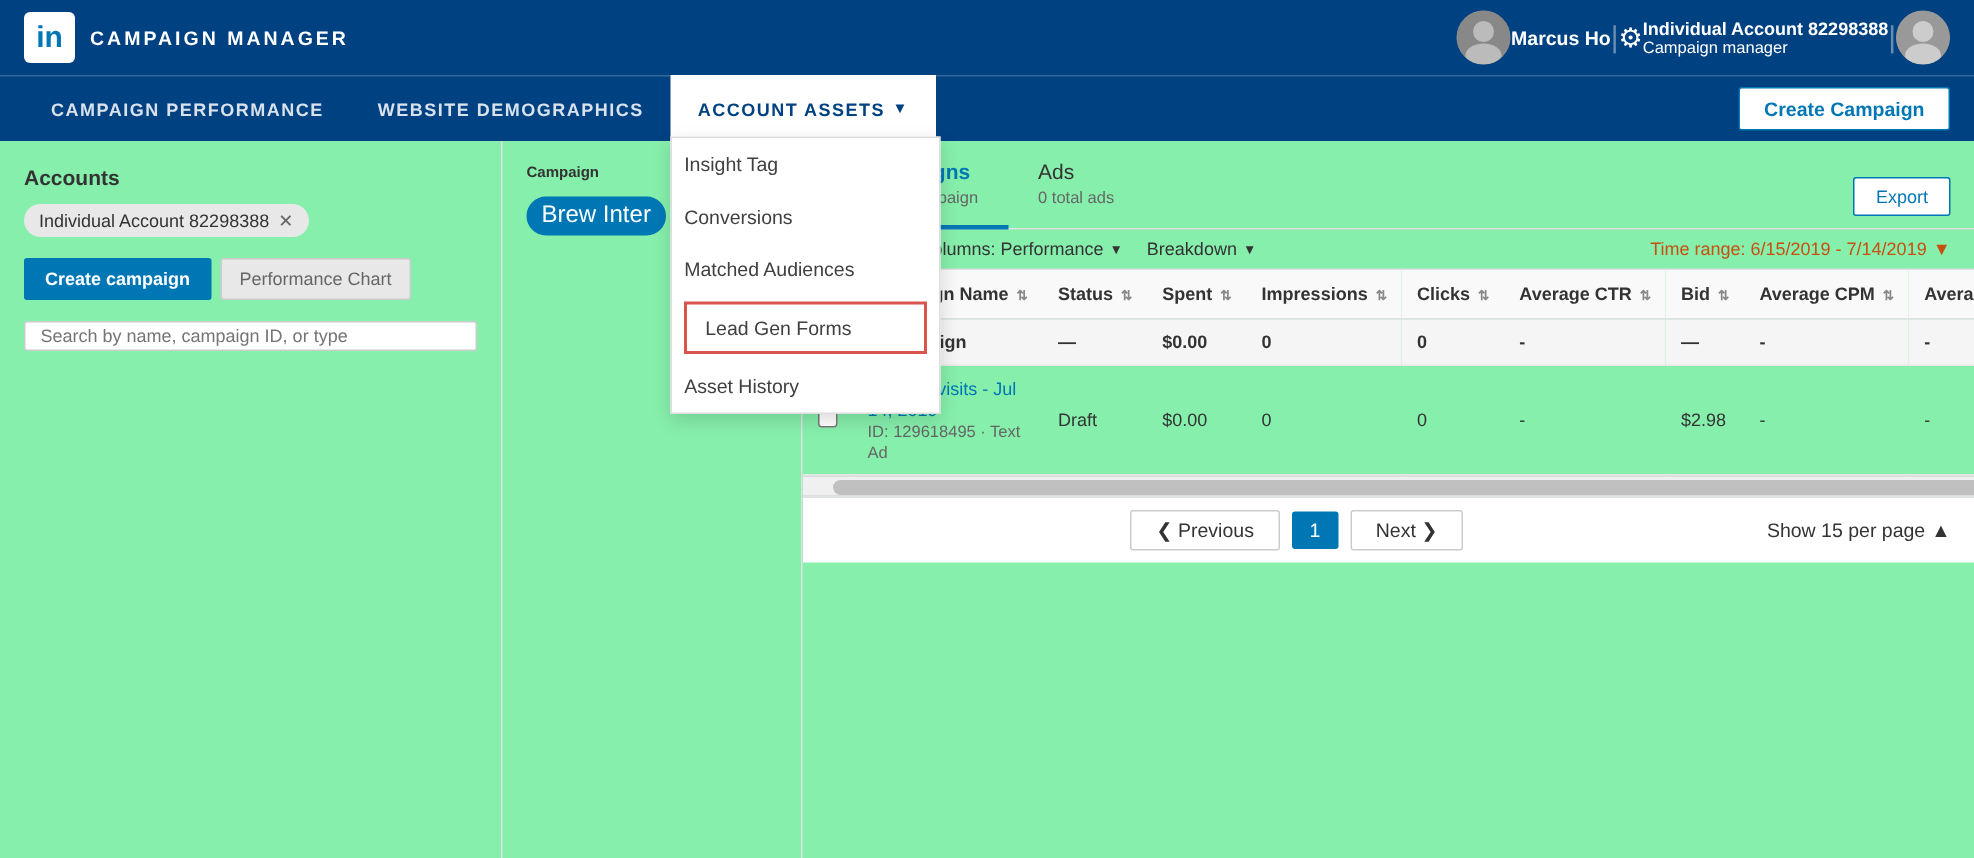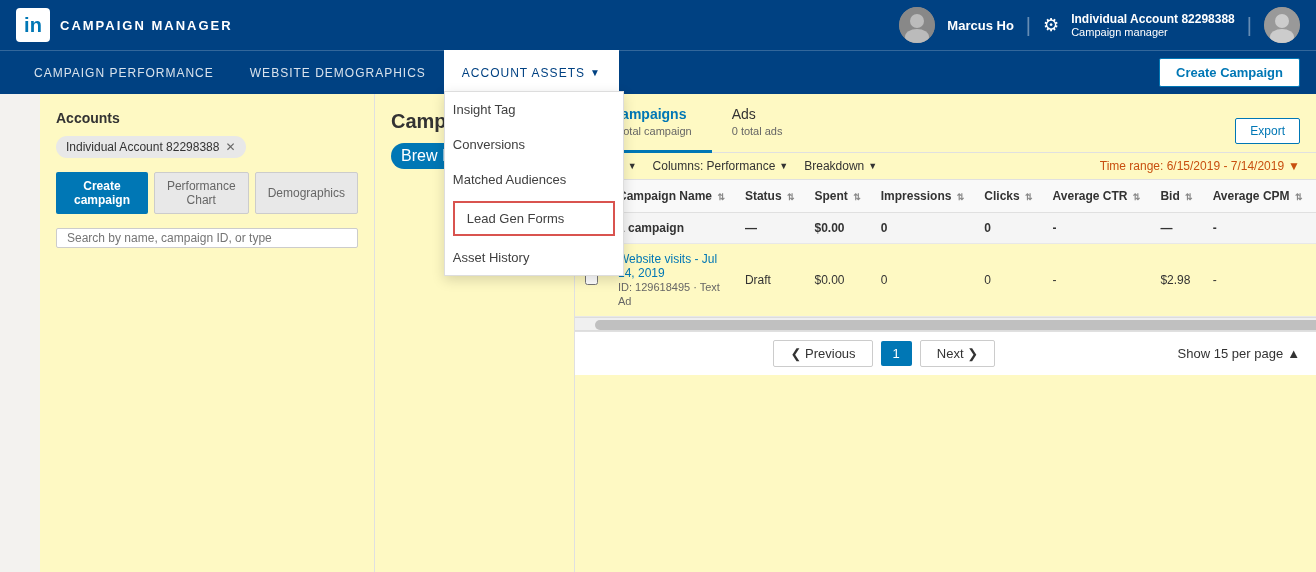--- a/index.html
+++ b/index.html
@@ -34,21 +34,21 @@
       font-size: 13px;
       font-weight: bold;
       letter-spacing: 2px;
       text-transform: uppercase;
       color: white;
     }
     .header-right {
       margin-left: auto;
       display: flex;
       align-items: center;
-      gap: 12px;
+      gap: 0;
     }
     .user-avatar {
       width: 36px; height: 36px;
       border-radius: 50%;
       background: #888;
       overflow: hidden;
       display: flex; align-items: center; justify-content: center;
       color: white; font-size: 14px;
     }
     .user-info { display: flex; flex-direction: column; }
@@ -63,21 +63,21 @@
       background: #004182;
       display: flex;
       align-items: center;
       padding: 0 16px;
       height: 44px;
       border-top: 1px solid rgba(255,255,255,0.2);
     }
     .nav-item {
       color: rgba(255,255,255,0.85);
       font-size: 12px;
-      font-weight: normal;
+      font-weight: bold;
       letter-spacing: 1px;
       text-transform: uppercase;
       padding: 12px 18px;
       height: 52px;
       display: flex; align-items: center;
       cursor: pointer;
       white-space: nowrap;
     }
     .nav-item.active-dropdown {
       background: white;
@@ -121,23 +121,22 @@
     .dropdown-item.highlighted {
       border: 2px solid #d9534f;
       margin: 4px 8px;
       padding: 8px 12px;
       color: #404040;
     }
 
     
     .main-content {
       display: flex;
-      background: #fef9c3;
+      background: #86efac;
       min-height: calc(572px - 94px);
-      margin-left: 40px;
     }
 
     
     .sidebar {
       width: 335px;
       border-right: 1px solid #e0e0e0;
       padding: 16px;
       flex-shrink: 0;
     }
     .sidebar-title { font-size: 14px; font-weight: bold; margin-bottom: 10px; color: #333; }
@@ -179,21 +178,21 @@
       border-radius: 2px;
     }
 
     
     .campaign-sidebar {
       width: 200px;
       border-right: 1px solid #e0e0e0;
       padding: 16px;
       flex-shrink: 0;
     }
-    .campaign-group-title { font-size: 20px; font-weight: bold; margin-bottom: 10px; }
+    .campaign-group-title { font-size: 10px; font-weight: bold; margin-bottom: 10px; }
     .campaign-tag {
       background: #0077b5;
       color: white;
       border-radius: 20px;
       padding: 4px 10px;
       display: inline-flex;
       align-items: center;
       font-size: 16px;
     }
 
@@ -380,21 +379,20 @@
 
   <div class="sidebar">
     <div class="sidebar-title">Accounts</div>
     <div class="account-tag">
       <span>Individual Account 82298388</span>
       <span class="close">✕</span>
     </div>
     <div class="sidebar-buttons">
       <button class="btn-primary">Create campaign</button>
       <button class="btn-secondary">Performance Chart</button>
-      <button class="btn-secondary">Demographics</button>
     </div>
     <input class="search-box" type="text" placeholder="Search by name, campaign ID, or type" style="">
   </div>
 
   <div class="campaign-sidebar">
     <div class="campaign-group-title">Campaign</div>
     <div class="campaign-tag">
       <span>Brew Inter</span>
     </div>
   </div>

